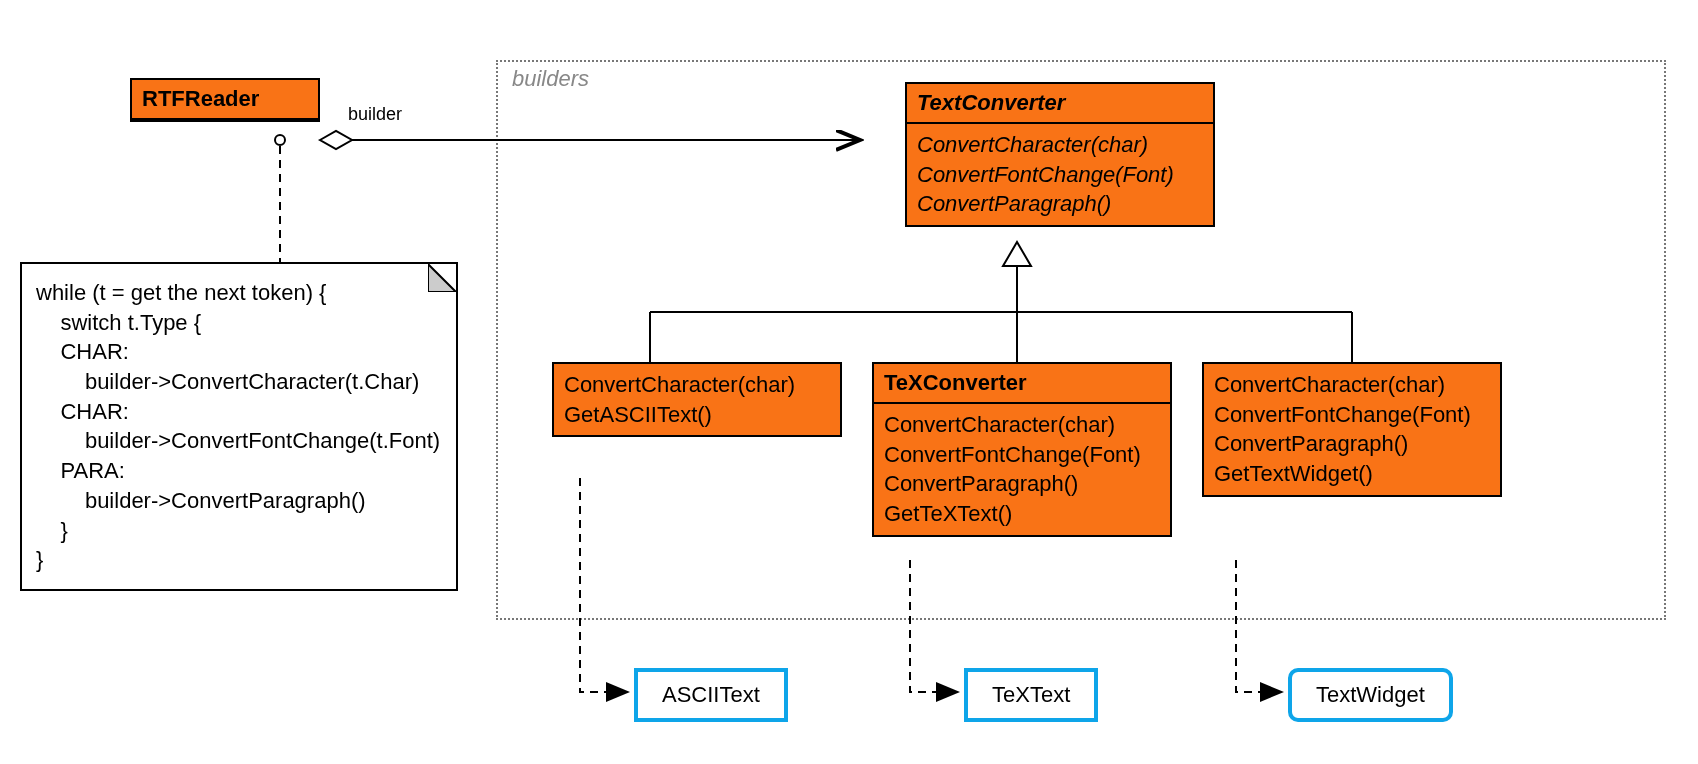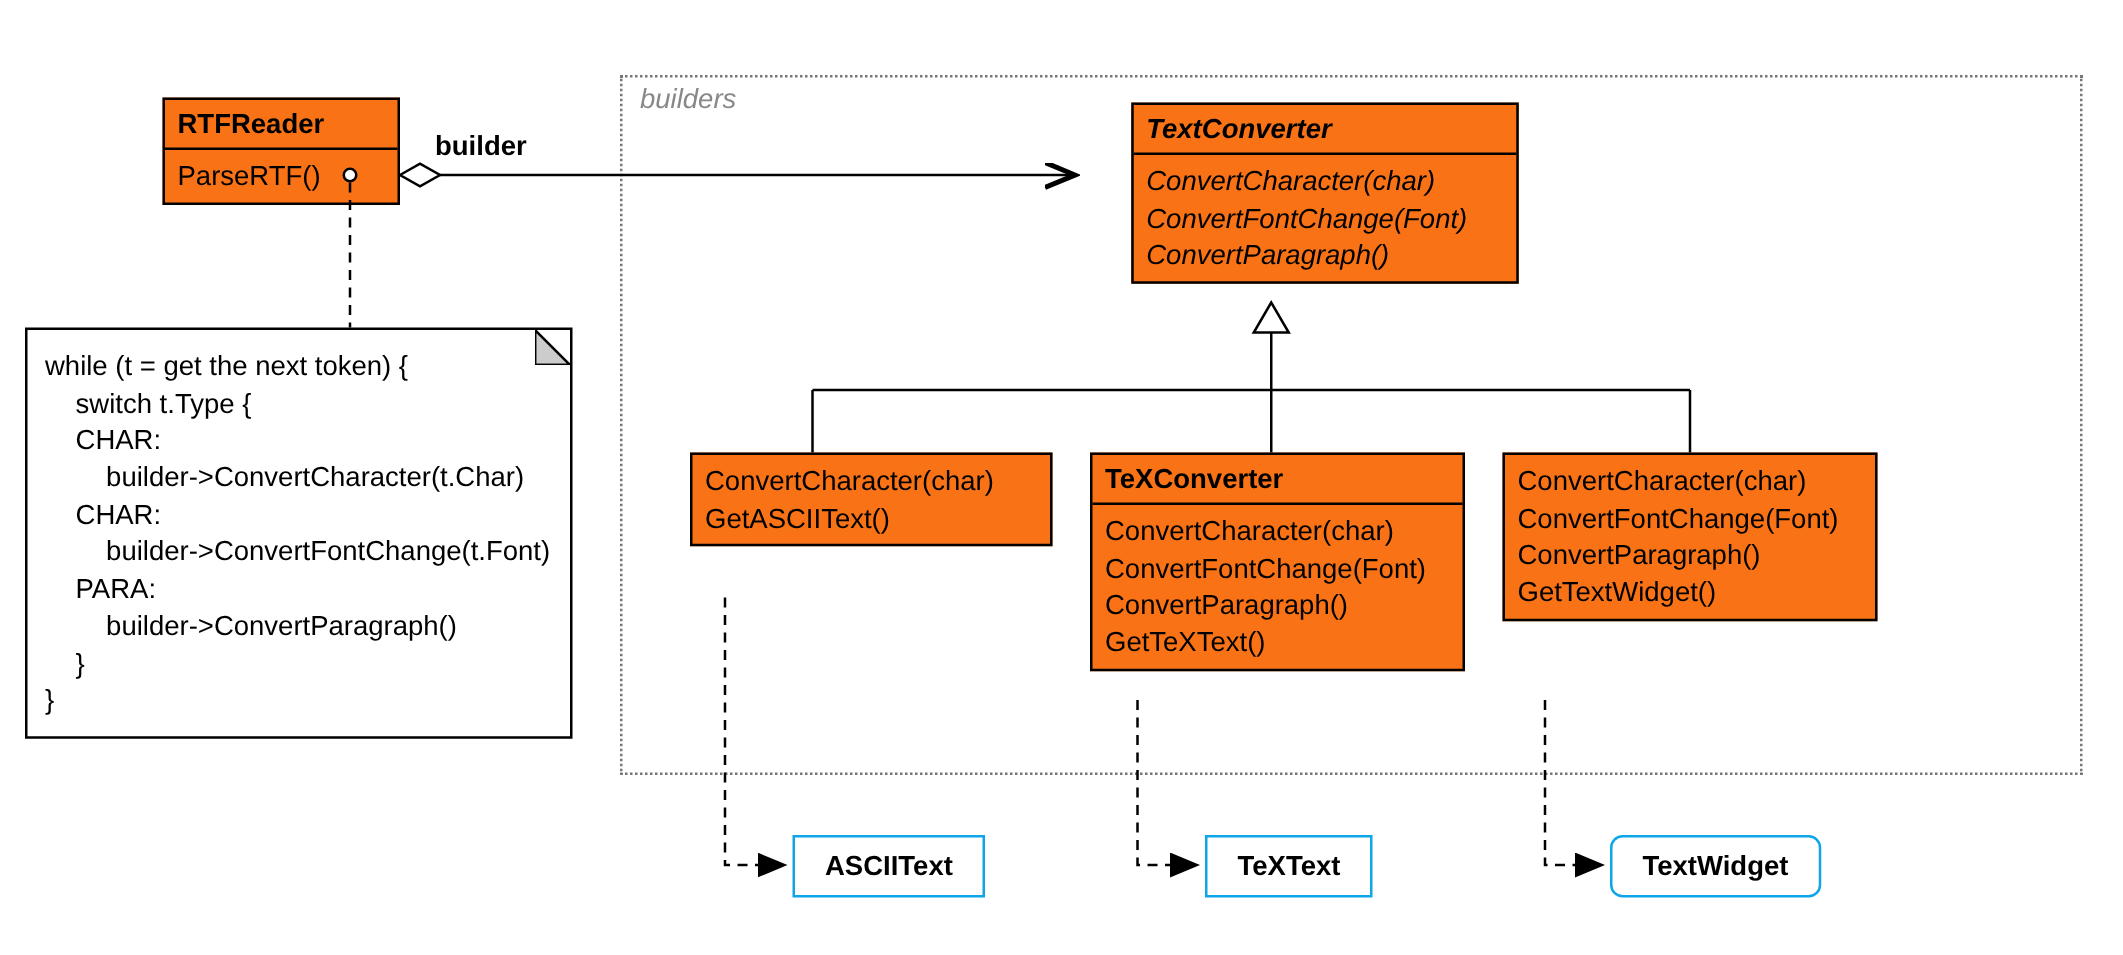--- a/index.html
+++ b/index.html
@@ -43,61 +43,57 @@
     line-height: 1.35;
   }
   .note .line { white-space: pre; }
   .note .corner {
     position: absolute;
     top: 0; right: 0;
     width: 28px; height: 28px;
   }
   .product {
     position: absolute;
-    border: 2px solid #0ea5e9;
+    border: 4px solid #0ea5e9;
     background: #fff;
-    font-weight: bold;
+    font-weight: normal;
     padding: 10px 24px;
     box-sizing: border-box;
   }
   .builders-frame {
     position: absolute;
     border: 2px dotted #777;
     box-sizing: border-box;
   }
   .builders-label {
     position: absolute;
     font-style: italic;
     color: #888;
   }
   .assoc-label {
     position: absolute;
-    font-size: 22px;
-    font-weight: bold;
+    font-size: 18px;
   }
   svg.overlay {
     position: absolute;
     left: 0; top: 0;
     width: 1698px; height: 764px;
     pointer-events: none;
   }
 </style>
 </head>
 <body>
 
 <div class="stage">
 
   <div class="builders-frame" style="left:496px; top:60px; width:1170px; height:560px;"></div>
   <div class="builders-label" style="left:512px; top:66px;">builders</div>
 
   <div class="box" style="left:130px; top:78px; width:190px;">
     <div class="title-compartment">RTFReader</div>
-    <div class="body-compartment">
-      <span>ParseRTF()</span>
-    </div>
   </div>
 
   <div class="assoc-label" style="left:348px; top:104px;">builder</div>
 
   <div class="box" style="left:862px; top:82px; width:310px;margin-left:43px;">
     <div class="title-compartment italic">TextConverter</div>
     <div class="body-compartment italic">
       <div>ConvertCharacter(char)</div>
       <div>ConvertFontChange(Font)</div>
       <div>ConvertParagraph()</div>

